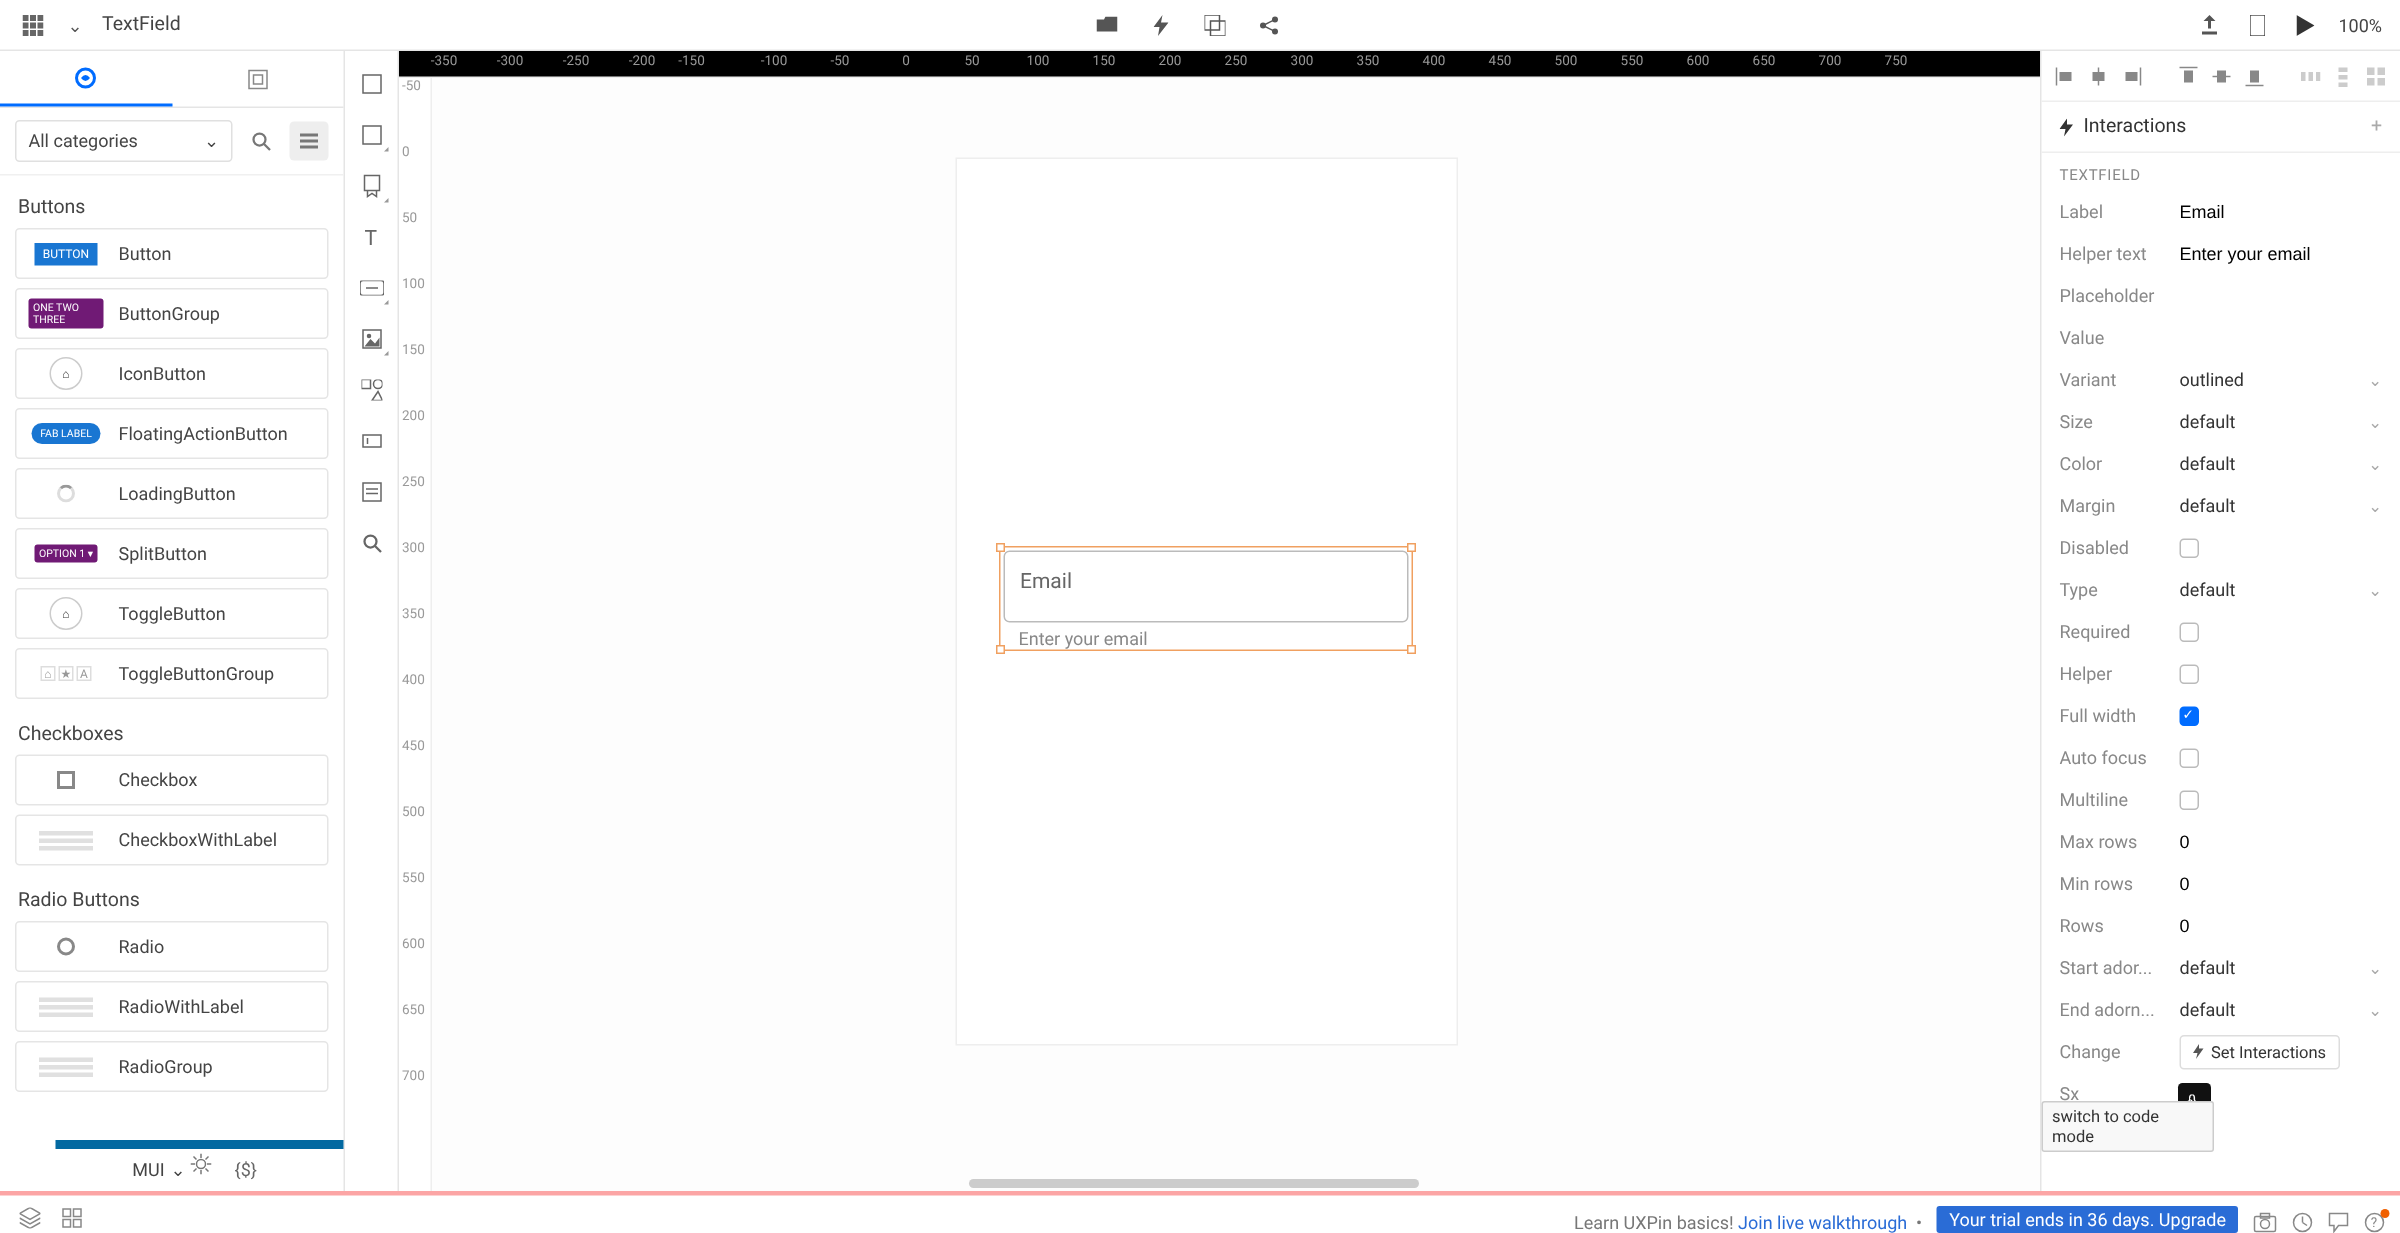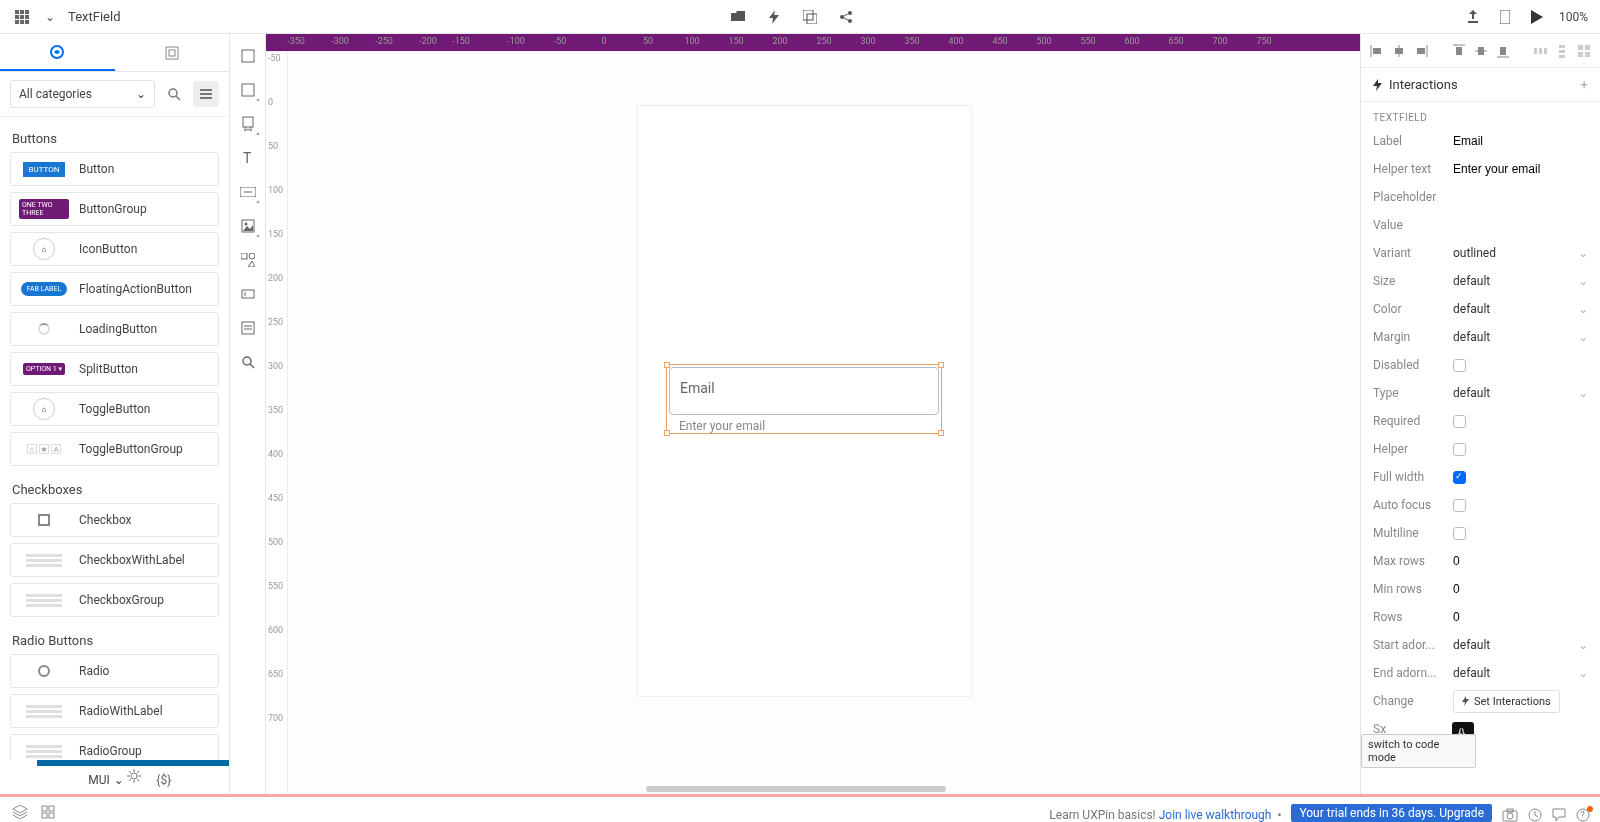--- a/index.html
+++ b/index.html
@@ -46,21 +46,21 @@
 .left-footer { height: 34px; border-top: 6px solid #0369a1; display: flex; align-items: center; padding: 0 10px; font-size: 12px; color: #444; justify-content: center; margin-left: 37px; }
 
 
 .tool-rail { width: 36px; border-right: 1px solid #e5e5e5; display: flex; flex-direction: column; align-items: center; padding-top: 6px; gap: 2px; }
 .tool-btn { width: 28px; height: 32px; display: flex; align-items: center; justify-content: center; color: #666; cursor: pointer; border-radius: 3px; position: relative; }
 .tool-btn.corner::after { content:""; position:absolute; right:3px; bottom:5px; width:0; height:0; border-left:3px solid transparent; border-bottom:3px solid #999; }
 .brace-btn { width: 28px; height: 28px; display:flex; align-items:center; justify-content:center; color:#666; font-size:12px; cursor:pointer; }
 
 
 .canvas { flex: 1; background: #fdfdfd; position: relative; overflow: hidden; }
-.ruler-h { position: absolute; top: 0; left: 0; right: 0; height: 18px; background: #701a75; border-bottom: 1px solid #eee; display: flex; align-items: flex-end; }
+.ruler-h { position: absolute; top: 0; left: 0; right: 0; height: 18px; background: #000000; border-bottom: 1px solid #eee; display: flex; align-items: flex-end; }
 .ruler-v { position: absolute; top: 18px; left: 0; bottom: 0; width: 22px; background: #fff; border-right: 1px solid #eee; }
 .ruler-h .tick { position:absolute; top:2px; font-size:9px; color:#999; transform: translateX(-50%); }
 .ruler-v .tick { position:absolute; left:2px; font-size:9px; color:#999; transform: translateY(-50%); writing-mode: horizontal-tb; }
 .artboard { position: absolute; left: 372px; top: 72px; width: 333px; height: 590px; background: #fff; box-shadow: 0 0 0 1px #eee; }
 .tf-select { position:absolute; left: 400px; top: 330px; width: 276px; border: 1px solid #f0a060; height: 70px; }
 .tf-handle { position:absolute; width:6px; height:6px; background:#fff; border:1px solid #f0a060; }
 .tf-outer { position:absolute; inset:2px; pointer-events:none; }
 .tf-box { border:1px solid #bbb; border-radius:4px; height:48px; padding: 12px 10px; color:#666; font-size:14px; }
 .tf-helper { color:#888; font-size:12px; margin-top:4px; padding-left:10px; }
 .canvas-scrollbar { position:absolute; left:380px; bottom:2px; width:300px; height:6px; background:#ccc; border-radius:3px; }
@@ -267,30 +267,20 @@
           </div>
           <div class="comp-item">
             <div class="comp-thumb">
               <span class="thumb-lines">
                 <div></div>
                 <div></div>
                 <div></div>
               </span>
             </div>
             <div class="comp-name">CheckboxWithLabel</div>
-          </div>
-          <div class="comp-item">
-            <div class="comp-thumb">
-              <span class="thumb-lines">
-                <div></div>
-                <div></div>
-                <div></div>
-              </span>
-            </div>
-            <div class="comp-name">CheckboxGroup</div>
           </div>
           <div class="section-title">Radio Buttons</div>
           <div class="comp-item">
             <div class="comp-thumb">
               <span class="thumb-radio"></span>
             </div>
             <div class="comp-name">Radio</div>
           </div>
           <div class="comp-item">
             <div class="comp-thumb">

